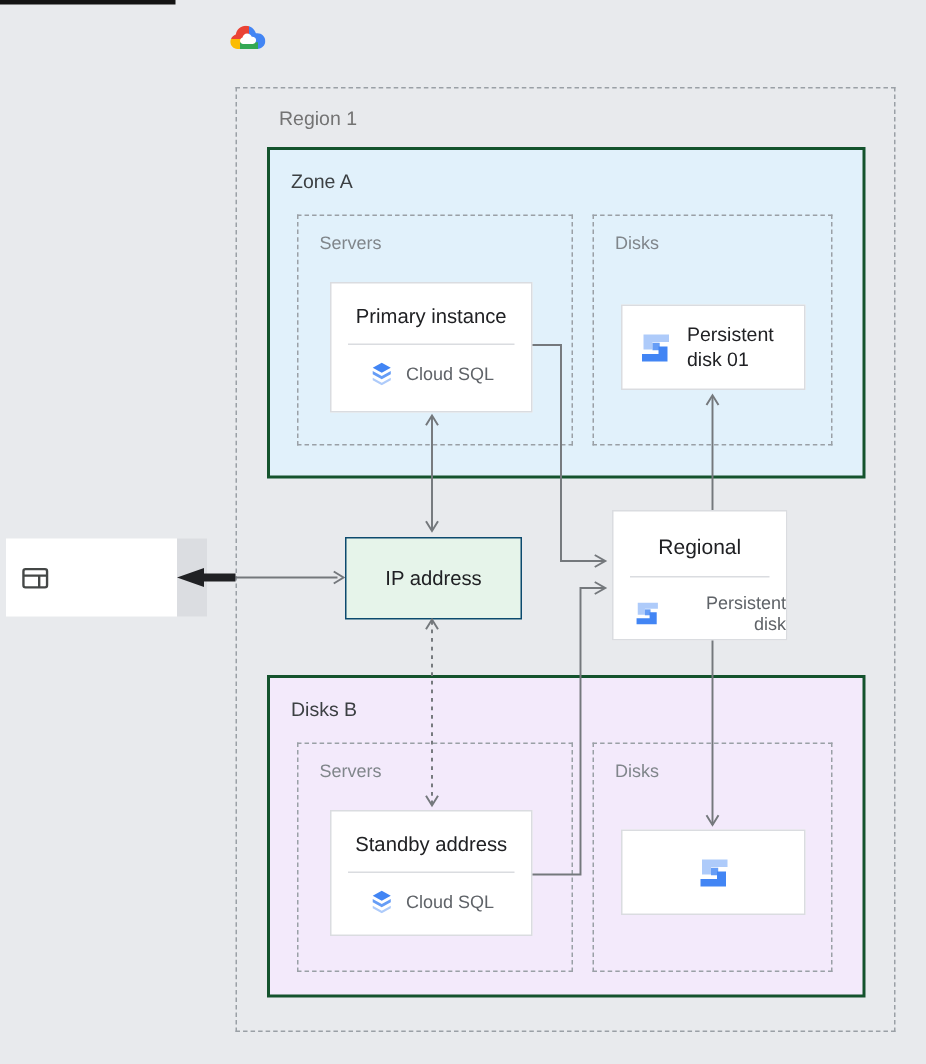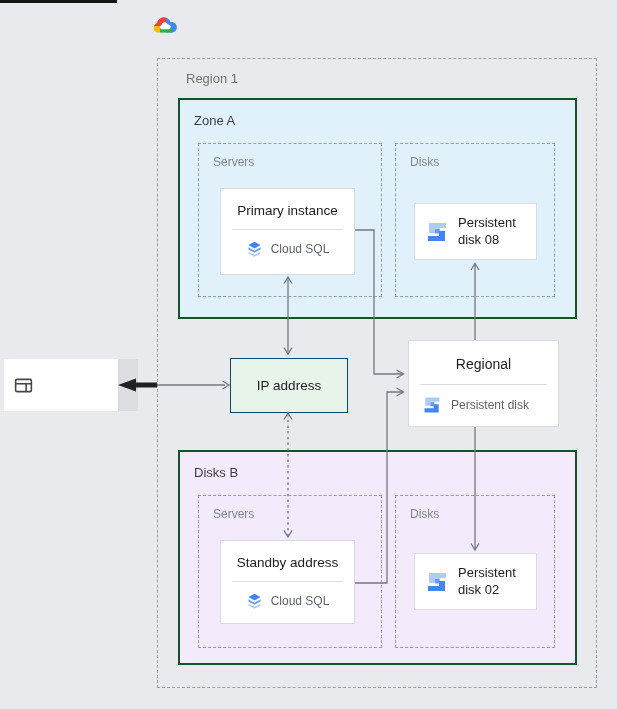--- a/index.html
+++ b/index.html
@@ -38,21 +38,21 @@
   .inst-title{font-size:13.5px;color:#202124;}
   .divider{width:calc(100% - 22px);border-top:1px solid var(--card_border,#dadce0);margin-top:11px;}
   .prod-row{display:flex;align-items:center;gap:8px;margin-top:10px;}
   .prod-txt{font-size:12px;color:#5f6368;}
 
   .pd{width:123px;height:57px;display:flex;align-items:center;justify-content:center;gap:9px;}
   .pd01{left:414px;top:203px;}
   .pd02{left:414px;top:553px;}
   .pd-txt{font-size:13px;color:#202124;line-height:1.3;width:68px;}
 
-  .regional{left:408px;top:340px;width:151px;height:87px;display:flex;flex-direction:column;padding-top:15px;}
+  .regional{left:408px;top:340px;width:117px;height:87px;display:flex;flex-direction:column;padding-top:15px;}
   .reg-title{font-size:14px;color:#202124;text-align:center;}
   .reg-div{width:calc(100% - 22px);border-top:1px solid var(--card_border,#dadce0);margin:12px auto 0;}
   .reg-row{display:flex;align-items:center;gap:9px;margin:10px 0 0 13px;}
   .reg-sub{font-size:12px;color:#5f6368;text-align:right;}
 
   .ip{left:230px;top:358px;width:118px;height:55px;background:var(--ip_bg,#e6f4ea);
       border:1px solid #0c4a6e;display:flex;align-items:center;justify-content:center;}
   .ip-txt{font-size:13.5px;color:#202124;}
 
   .client{left:4px;top:359px;width:114px;height:52px;background:#fff;display:flex;align-items:center;gap:8px;padding-left:9px;}
@@ -122,21 +122,21 @@
     <span class="prod-txt">Cloud SQL</span>
   </div>
 </div>
 
 <div class="abs card pd pd01">
   <svg width="24" height="24" viewBox="0 0 24 24">
     <path fill="#aecbfa" d="M4 3h17v5H10v5H4z"></path>
     <rect fill="#669df6" x="10" y="8.5" width="4.8" height="5"></rect>
     <path fill="#4285f4" d="M20 21H3v-5h11v-5h6z"></path>
   </svg>
-  <span class="pd-txt">Persistent disk 08</span>
+  <span class="pd-txt">Persistent disk 01</span>
 </div>
 
 <div class="abs card inst inst-standby">
   <span class="inst-title">Standby address</span>
   <div class="divider"></div>
   <div class="prod-row">
     <svg width="17" height="17" viewBox="0 0 24 24">
       <path fill="#4285f4" d="M12 2.5 L20.5 7.2 12 11.9 3.5 7.2 Z"></path>
       <path fill="#669df6" d="M3.5 10.4 L12 15.1 20.5 10.4 20.5 13.4 12 18.1 3.5 13.4 Z"></path>
       <path fill="#aecbfa" d="M3.5 16.6 L12 21.3 20.5 16.6 20.5 19 12 23.7 3.5 19 Z"></path>
@@ -144,21 +144,20 @@
     <span class="prod-txt">Cloud SQL</span>
   </div>
 </div>
 
 <div class="abs card pd pd02">
   <svg width="24" height="24" viewBox="0 0 24 24">
     <path fill="#aecbfa" d="M4 3h17v5H10v5H4z"></path>
     <rect fill="#669df6" x="10" y="8.5" width="4.8" height="5"></rect>
     <path fill="#4285f4" d="M20 21H3v-5h11v-5h6z"></path>
   </svg>
-  <span class="pd-txt">Persistent disk 02</span>
 </div>
 
 <div class="abs card regional">
   <span class="reg-title">Regional</span>
   <div class="reg-div"></div>
   <div class="reg-row">
     <svg width="20" height="20" viewBox="0 0 24 24">
       <path fill="#aecbfa" d="M4 3h17v5H10v5H4z"></path>
       <rect fill="#669df6" x="10" y="8.5" width="4.8" height="5"></rect>
       <path fill="#4285f4" d="M20 21H3v-5h11v-5h6z"></path>

